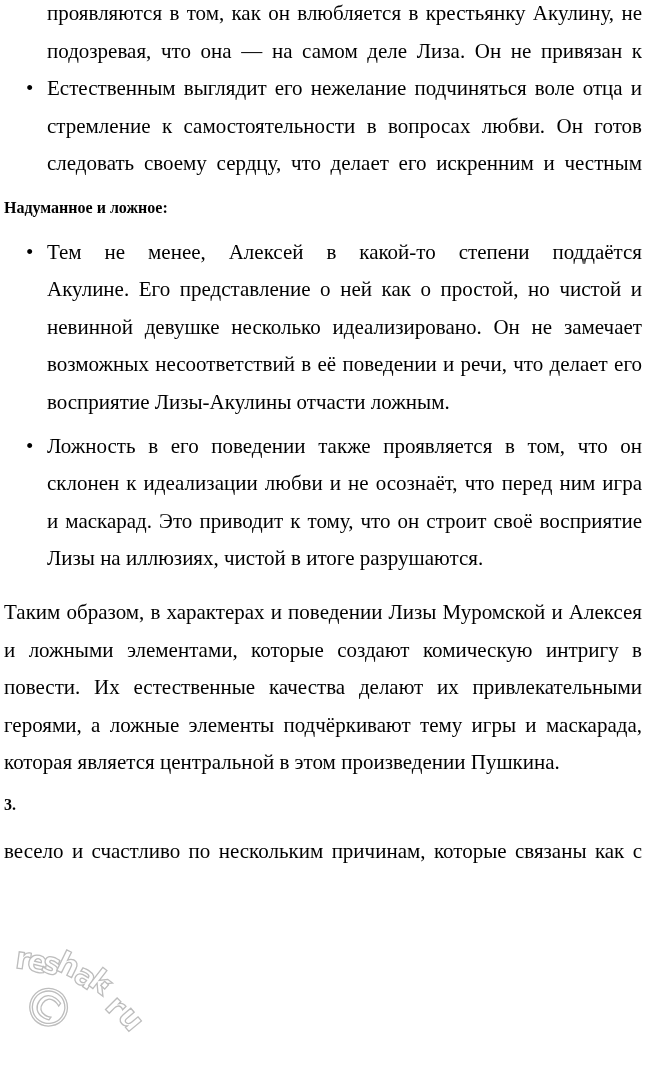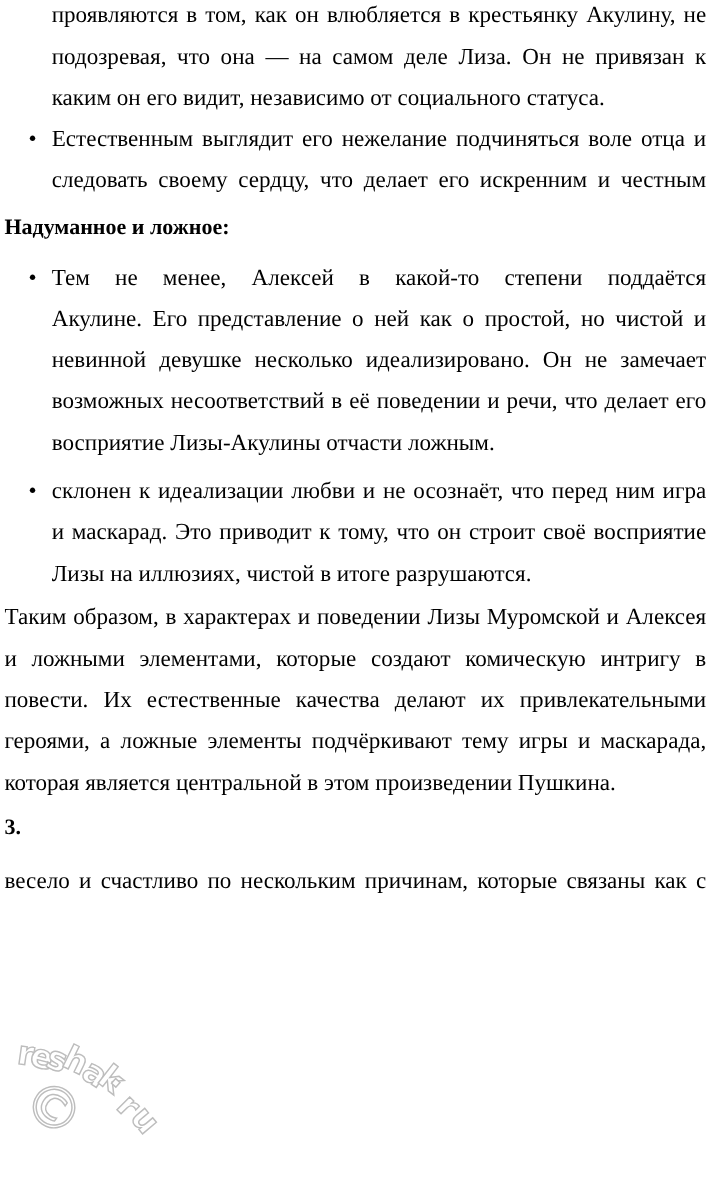--- a/index.html
+++ b/index.html
@@ -31,33 +31,33 @@
   .indent { padding-left: 43px; }
   .bullet { position: relative; }
   .marker {
     position: absolute;
     left: 22px;
     top: 0;
     font-size: 21px;
     line-height: 37.6px;
   }
   .heading {
-    font-size: 20px;
+    font-size: 16px;
     line-height: 37.6px;
     height: 37.6px;
     font-weight: bold;
     text-align: left;
   }
   
   .mt-b0 { margin-top: -5px; }
   .mt-b1 { margin-top: 0; }
   .mt-b2 { margin-top: 6px; }
   .mt-b3 { margin-top: 7px; }
   .mt-b4 { margin-top: 6px; }
-  .mt-b5 { margin-top: 2px; }
+  .mt-b5 { margin-top: 16px; }
   .mt-b6 { margin-top: 4px; }
   .mt-b7 { margin-top: 10px; }
 
   
   .watermark {
     position: absolute;
     left: 0; top: 0;
     width: 645px; height: 1074px;
     z-index: 0;
     pointer-events: none;
@@ -98,42 +98,43 @@
   <div class="watermark">
     <span class="wm-text"><span class="wm-ch wm-ch0">r</span><span class="wm-ch wm-ch1">e</span><span class="wm-ch wm-ch2">s</span><span class="wm-ch wm-ch3">h</span><span class="wm-ch wm-ch4">a</span><span class="wm-ch wm-ch5">k</span><span class="wm-ch wm-ch6">.</span><span class="wm-ch wm-ch7">r</span><span class="wm-ch wm-ch8">u</span></span>
     <span class="wm-copy">©</span>
   </div>
 
   <div class="content">
 
     <div class="block indent mt-b0">
       <div class="line">проявляются в том, как он влюбляется в крестьянку Акулину, не</div>
       <div class="line">подозревая, что она — на самом деле Лиза. Он не привязан к</div>
-      <div class="line last">каким он его видит, независимо от социального статуса.</div>
     </div>
 
     <div class="block indent bullet mt-b1">
       <span class="marker">•</span>
       <div class="line">Естественным выглядит его нежелание подчиняться воле отца и</div>
+      <div class="line">стремление к самостоятельности в вопросах любви. Он готов</div>
       <div class="line">следовать своему сердцу, что делает его искренним и честным</div>
     </div>
 
     <div class="block heading mt-b2">Надуманное и ложное:</div>
 
     <div class="block indent bullet mt-b3">
       <span class="marker">•</span>
       <div class="line">Тем не менее, Алексей в какой-то степени поддаётся</div>
       <div class="line">Акулине. Его представление о ней как о простой, но чистой и</div>
       <div class="line">невинной девушке несколько идеализировано. Он не замечает</div>
       <div class="line">возможных несоответствий в её поведении и речи, что делает его</div>
       <div class="line last">восприятие Лизы-Акулины отчасти ложным.</div>
     </div>
 
     <div class="block indent bullet mt-b4">
       <span class="marker">•</span>
+      <div class="line">Ложность в его поведении также проявляется в том, что он</div>
       <div class="line">склонен к идеализации любви и не осознаёт, что перед ним игра</div>
       <div class="line">и маскарад. Это приводит к тому, что он строит своё восприятие</div>
       <div class="line last">Лизы на иллюзиях, чистой в итоге разрушаются.</div>
     </div>
 
     <div class="block mt-b5">
       <div class="line">Таким образом, в характерах и поведении Лизы Муромской и Алексея</div>
       <div class="line">и ложными элементами, которые создают комическую интригу в</div>
       <div class="line">повести. Их естественные качества делают их привлекательными</div>
       <div class="line">героями, а ложные элементы подчёркивают тему игры и маскарада,</div>

